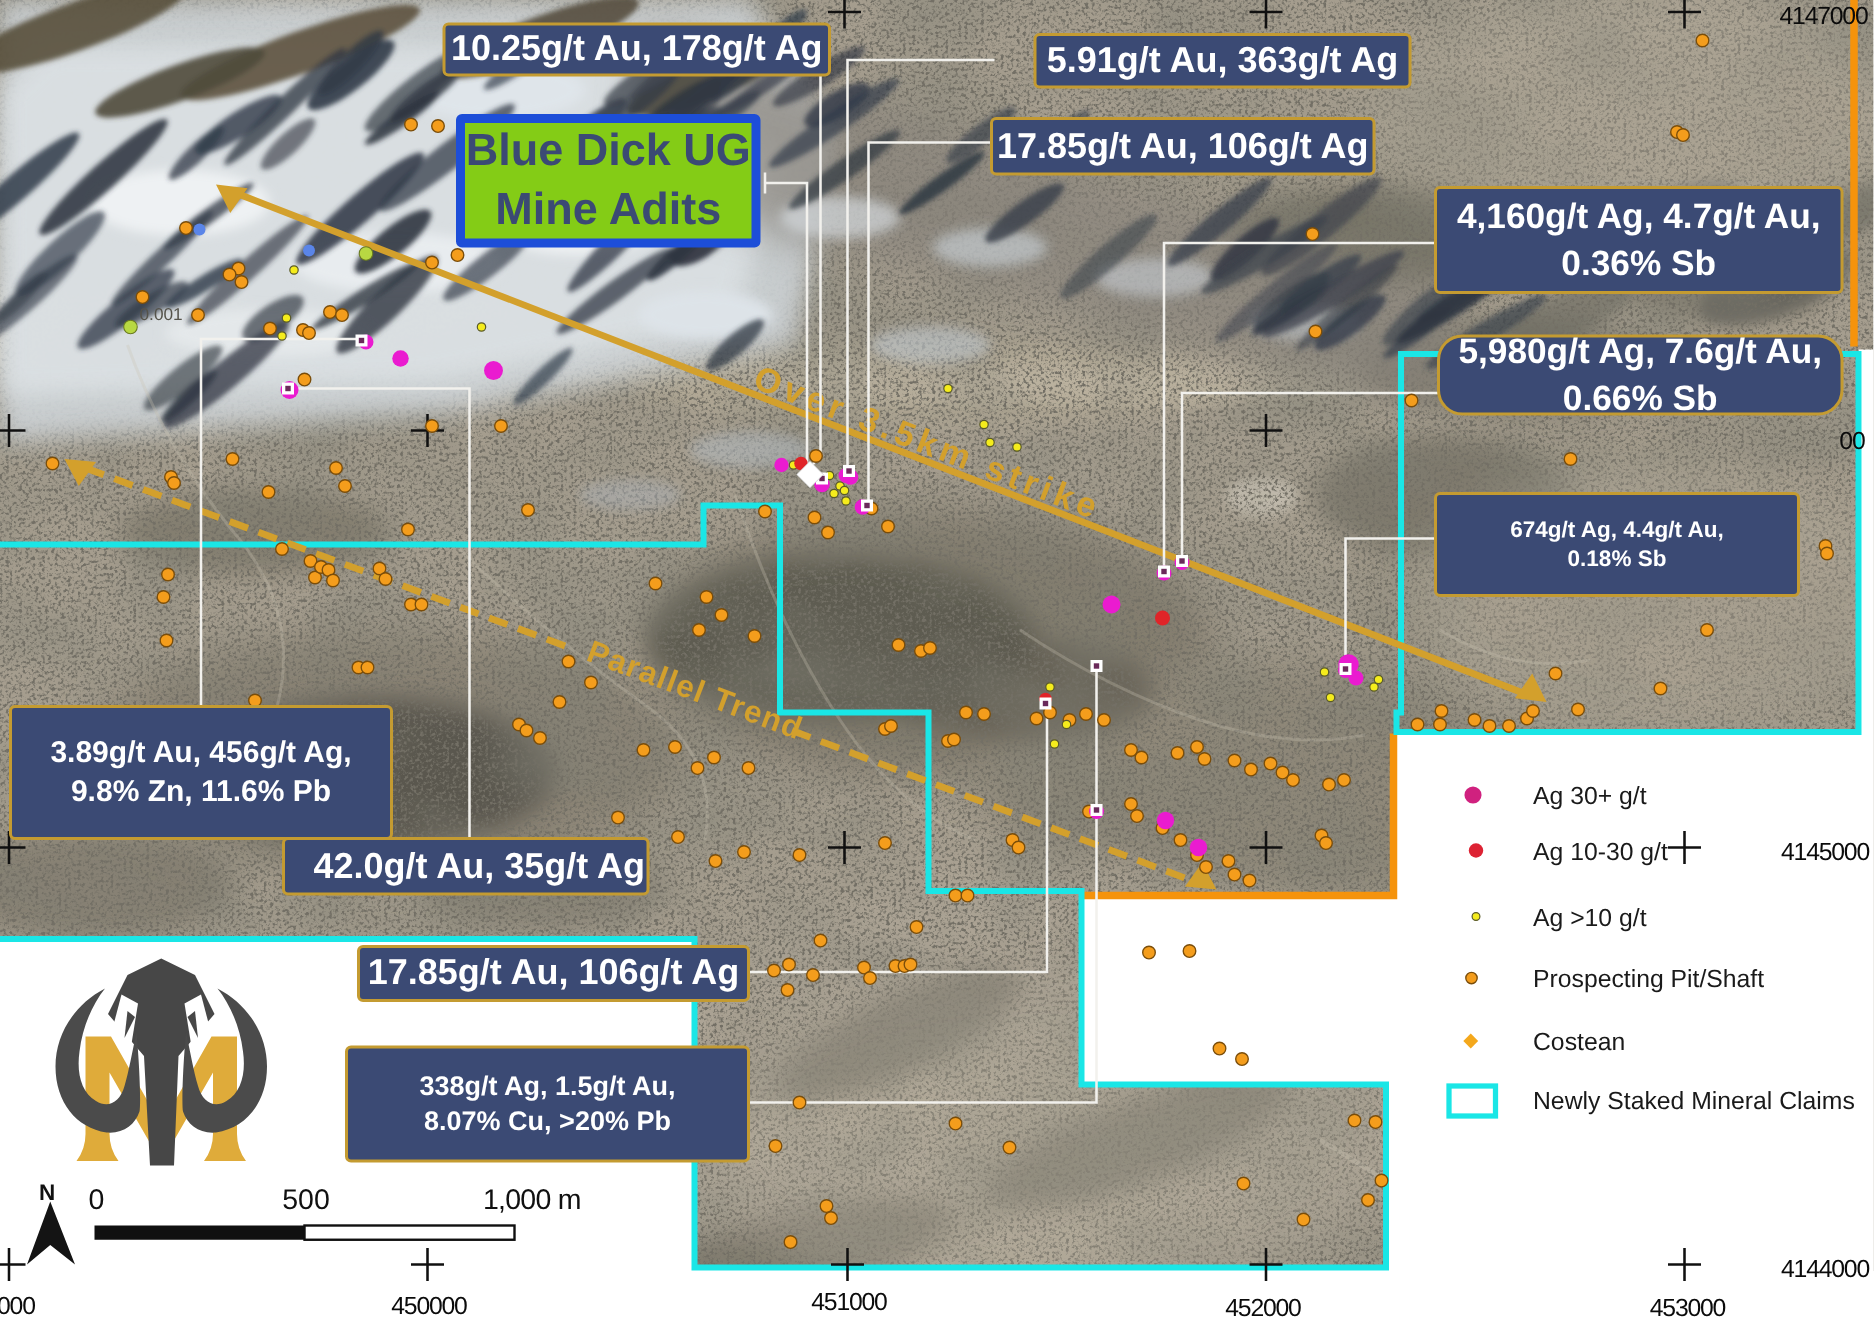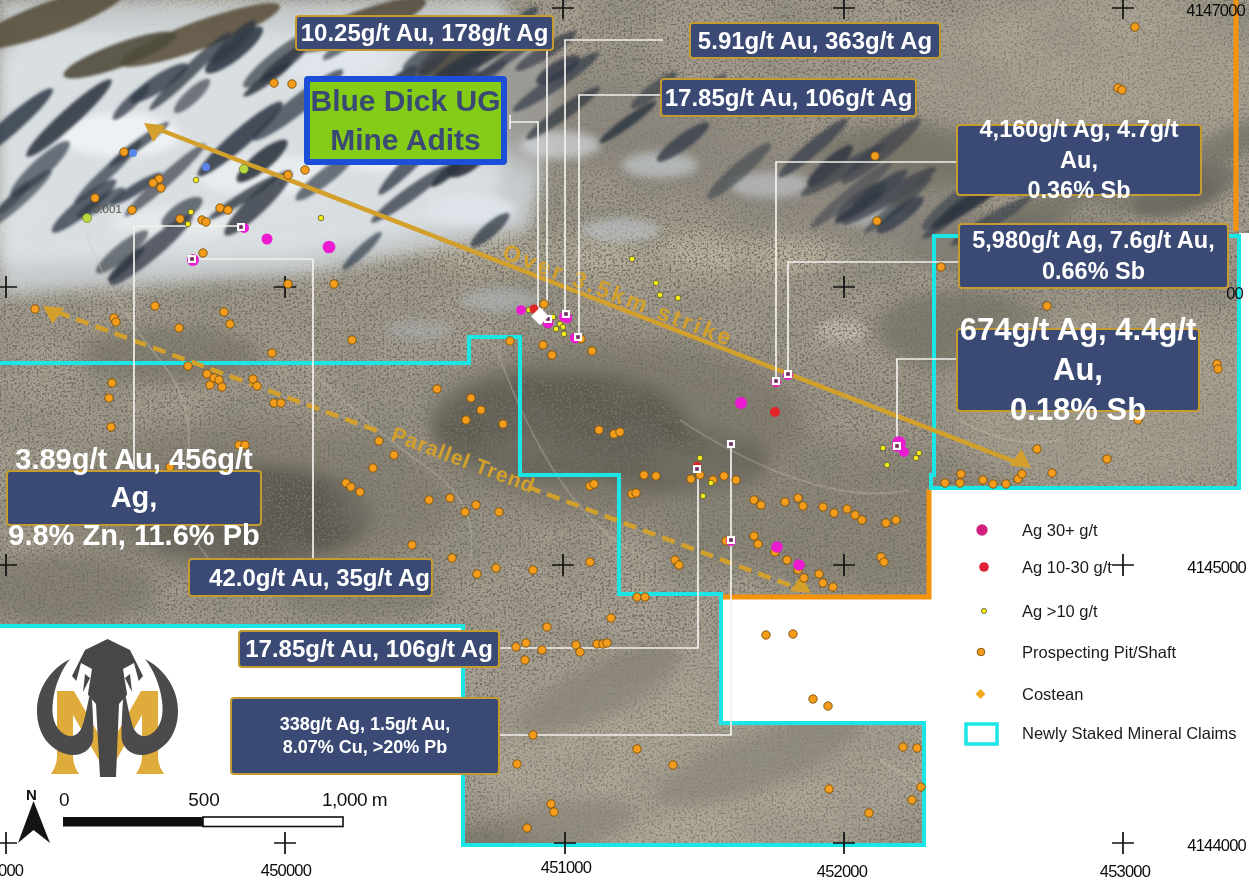--- a/index.html
+++ b/index.html
@@ -623,26 +623,26 @@
 </svg>
 
 <div class="callout" style="left:251px;top:15px;width:259px;height:36px;font-size:24px;margin-left:44px;">10.25g/t Au, 178g/t Ag</div>
 
 <div class="callout" style="left:304px;top:76px;width:203px;height:89px;background:#84cc16;border:6px solid #1d4ed8;color:#3b4a74;font-size:30px;line-height:1.27;">Blue Dick UG<br>Mine Adits</div>
 
 <div class="callout" style="left:661px;top:22px;width:252px;height:37px;font-size:24px;margin-left:28px;">5.91g/t Au, 363g/t Ag</div>
 
 <div class="callout" style="left:660px;top:78px;width:257px;height:39px;font-size:24px;">17.85g/t Au, 106g/t Ag</div>
 
-<div class="callout" style="left:956px;top:124px;width:246px;height:72px;font-size:23.5px;line-height:1.3;text-align:center;">4,160g/t Ag, 4.7g/t Au,<br>0.36% Sb</div>
-
-<div class="callout" style="left:958px;top:223px;width:271px;height:66px;font-size:23.5px;line-height:1.3;">5,980g/t Ag, 7.6g/t Au,<br>0.66% Sb</div>
-
-<div class="callout" style="left:956px;top:328px;width:244px;height:84px;font-size:31px;line-height:1.3;">674g/t Ag, 4.4g/t Au,<br>0.18% Sb</div>
-
-<div class="callout" style="left:6px;top:470px;width:256px;height:56px;font-size:29px;line-height:1.3;">3.89g/t Au, 456g/t Ag,<br>9.8% Zn, 11.6% Pb</div>
+<div class="callout" style="left:956px;top:124px;width:273px;height:72px;font-size:23.5px;line-height:1.3;text-align:center;">4,160g/t Ag, 4.7g/t Au,<br>0.36% Sb</div>
+
+<div class="callout" style="left:958px;top:223px;width:271px;height:54px;font-size:23.5px;line-height:1.3;border-radius:17px;">5,980g/t Ag, 7.6g/t Au,<br>0.66% Sb</div>
+
+<div class="callout" style="left:956px;top:328px;width:244px;height:70px;font-size:15px;line-height:1.3;">674g/t Ag, 4.4g/t Au,<br>0.18% Sb</div>
+
+<div class="callout" style="left:6px;top:470px;width:256px;height:90px;font-size:20px;line-height:1.3;">3.89g/t Au, 456g/t Ag,<br>9.8% Zn, 11.6% Pb</div>
 
 <div class="callout" style="left:188px;top:558px;width:245px;height:39px;font-size:24px;padding-left:18px;">42.0g/t Au, 35g/t Ag</div>
 
 <div class="callout" style="left:238px;top:630px;width:262px;height:38px;font-size:24px;">17.85g/t Au, 106g/t Ag</div>
 
 <div class="callout" style="left:230px;top:697px;width:270px;height:78px;font-size:18px;line-height:1.3;">338g/t Ag, 1.5g/t Au,<br>8.07% Cu, &gt;20% Pb</div>
 </div>
 
 </body></html>

